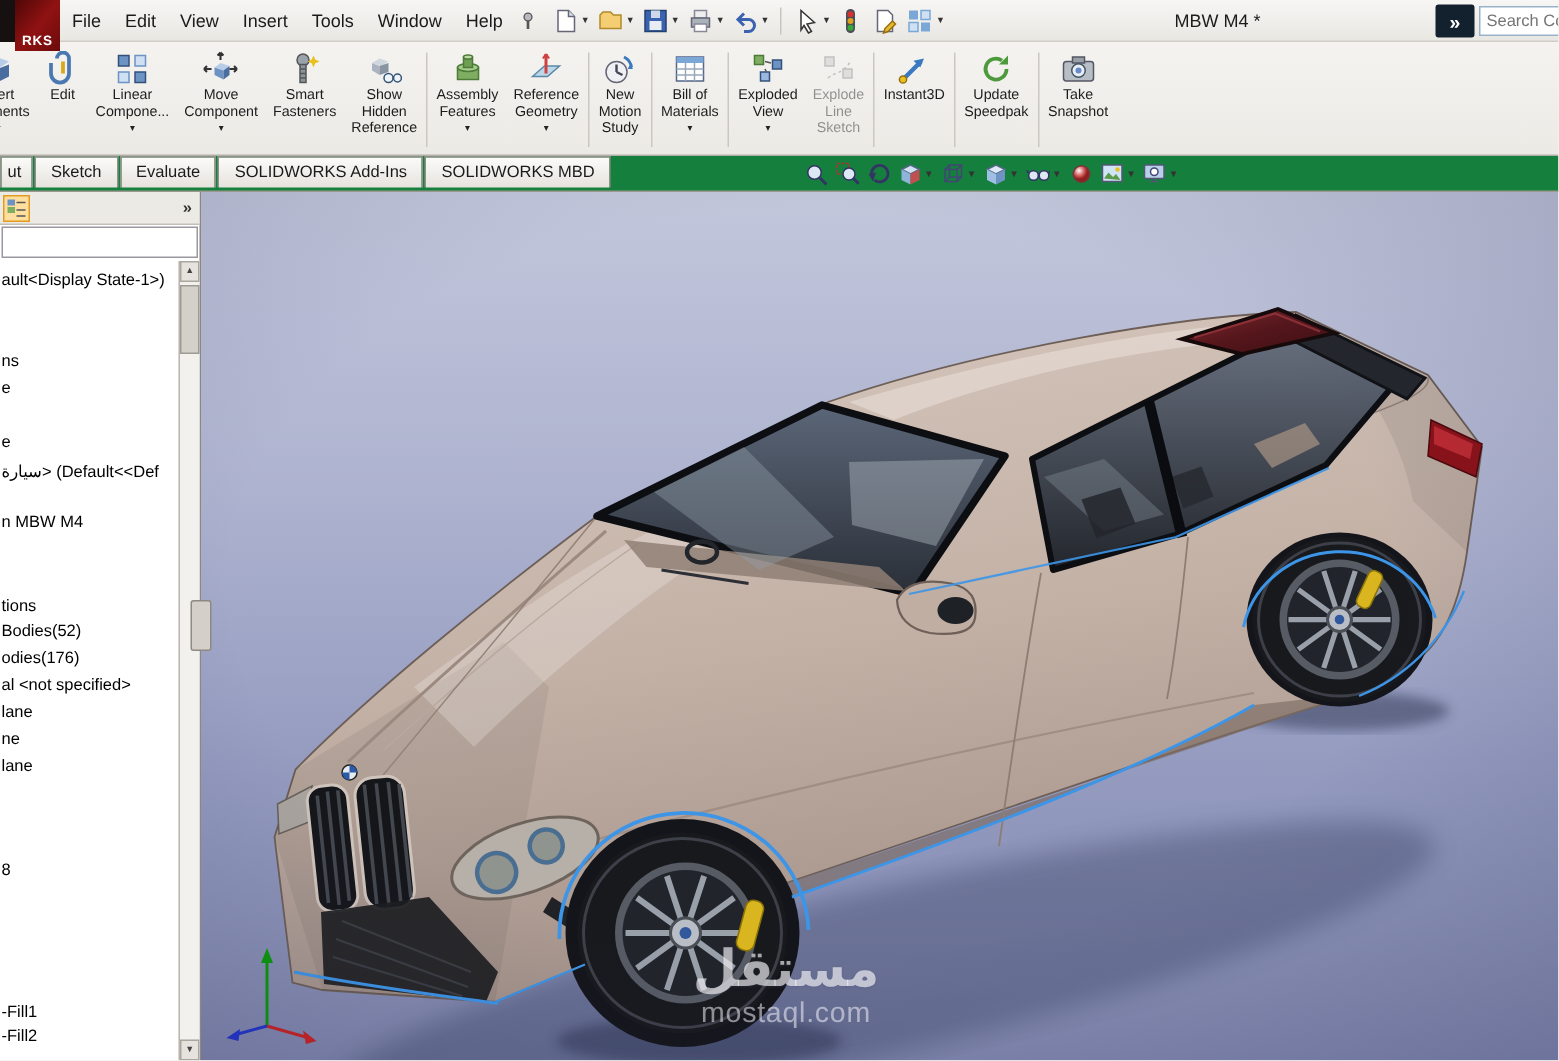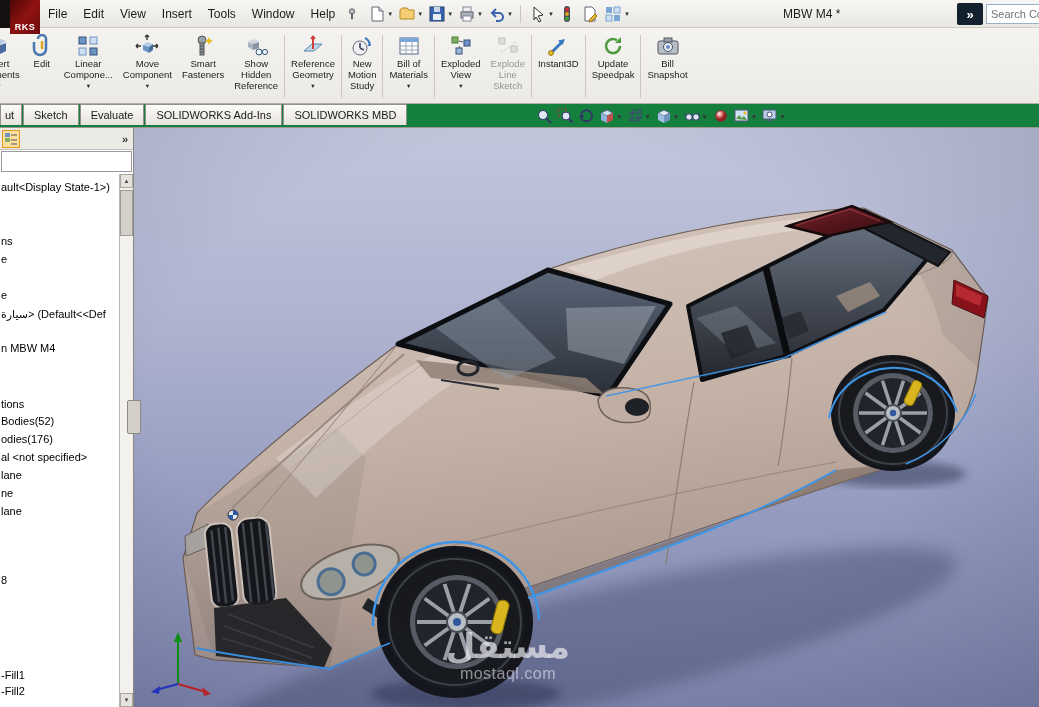--- a/index.html
+++ b/index.html
@@ -48,23 +48,23 @@
 .titem{position:absolute;left:1px;height:16px;font-size:11px;color:#000;white-space:nowrap;display:flex;align-items:center}
 .vscroll{position:absolute;right:0;top:46px;bottom:0;width:14px;background:#f3f1ee;border-left:1px solid #b8b5ae}
 .vbtn{position:absolute;left:0;width:13px;height:14px;background:#e6e3de;border:1px solid #aaa79f;font-size:6px;display:flex;align-items:center;justify-content:center;color:#444}
 .vthumb{position:absolute;left:0;top:16px;width:13px;height:46px;background:#d3d0c9;border:1px solid #9e9b93}
 .splitgrip{position:absolute;left:127px;top:400px;width:14px;height:34px;background:#d4d0c9;border:1px solid #8d8a82;border-radius:2px;z-index:15}
 
 
 .viewport{position:absolute;left:134px;top:128px;width:905px;height:579px;background:linear-gradient(180deg,#c3c7dc 0%,#adb2cf 35%,#959cc0 65%,#8187ae 100%);overflow:hidden}
 .viewport::after{content:"";position:absolute;inset:0;background:radial-gradient(ellipse at 45% 45%, rgba(255,255,255,0) 55%, rgba(40,45,85,.22) 100%);pointer-events:none}
 .carsvg{position:absolute;left:2px;top:0}
-.watermark{position:absolute;left:269px;top:500px;width:210px;text-align:center;color:rgba(255,255,255,.62);pointer-events:none;z-index:5}
+.watermark{position:absolute;left:285px;top:500px;width:210px;text-align:center;color:rgba(255,255,255,.62);pointer-events:none;z-index:5}
 .wm-ar{font-size:34px;font-weight:bold;line-height:1.1;text-shadow:0 1px 2px rgba(80,80,120,.25)}
-.wm-en{font-size:16px;color:rgba(242,242,248,.55);letter-spacing:.5px}
+.wm-en{font-size:19px;color:rgba(242,242,248,.55);letter-spacing:.5px}
 .triad{position:absolute;left:10px;top:498px}
 </style>
 </head>
 <body>
 
 <svg width="0" height="0" style="position:absolute">
   <defs>
     <radialGradient id="ballG" cx="35%" cy="30%">
         <stop offset="0%" stop-color="#fdfdfd"></stop>
         <stop offset="60%" stop-color="#d86060"></stop>
@@ -241,20 +241,33 @@
             <path d="M18 18h.6" stroke="#335577"></path>
           </svg>
         </div>
       <div class="rlabel">Show
 Hidden
 Reference</div>
     </div>
 
     <div class="rsep"></div>
 
+    <div class="rbtn">
+      <div class="ricon">
+          <svg width="24" height="24" viewBox="0 0 24 24">
+            <rect x="5" y="11" width="14" height="8" fill="#7fae62" stroke="#4c7a38"></rect>
+            <ellipse cx="12" cy="11" rx="7" ry="2.6" fill="#a5cc8a" stroke="#4c7a38"></ellipse>
+            <rect x="9" y="4" width="6" height="7" fill="#6e9e52" stroke="#4c7a38"></rect>
+            <ellipse cx="12" cy="4" rx="3" ry="1.4" fill="#bcd8a4" stroke="#4c7a38"></ellipse>
+          </svg>
+        </div>
+      <div class="rlabel">Assembly
+Features</div>
+      <div class="rdrop">▾</div>
+    </div>
 
     <div class="rbtn">
       <div class="ricon">
           <svg width="24" height="24" viewBox="0 0 24 24">
             <path d="M3 17l8-7h10l-8 7z" fill="#bcd8e8" stroke="#5a88a8"></path>
             <path d="M12 2v13" stroke="#d04040" stroke-width="2"></path>
             <path d="M12 2l-2 3M12 2l2 3" stroke="#d04040" stroke-width="1.5" fill="none"></path>
           </svg>
         </div>
       <div class="rlabel">Reference
@@ -352,21 +365,21 @@
 
     <div class="rbtn">
       <div class="ricon">
           <svg width="24" height="24" viewBox="0 0 24 24">
             <rect x="2" y="7" width="20" height="13" rx="2" fill="#b8bec6" stroke="#556"></rect>
             <rect x="8" y="4" width="8" height="4" fill="#98a0a8" stroke="#556"></rect>
             <circle cx="12" cy="13" r="4.5" fill="#e8eef4" stroke="#456"></circle>
             <circle cx="12" cy="13" r="2" fill="#6688cc"></circle>
           </svg>
         </div>
-      <div class="rlabel">Bill
+      <div class="rlabel">Take
 Snapshot</div>
     </div>
 
   </div>
 
   <div class="tabrow">
     <div class="tab cut">ut</div>
     <div class="tab">Sketch</div>
     <div class="tab">Evaluate</div>
     <div class="tab">SOLIDWORKS Add-Ins</div>

